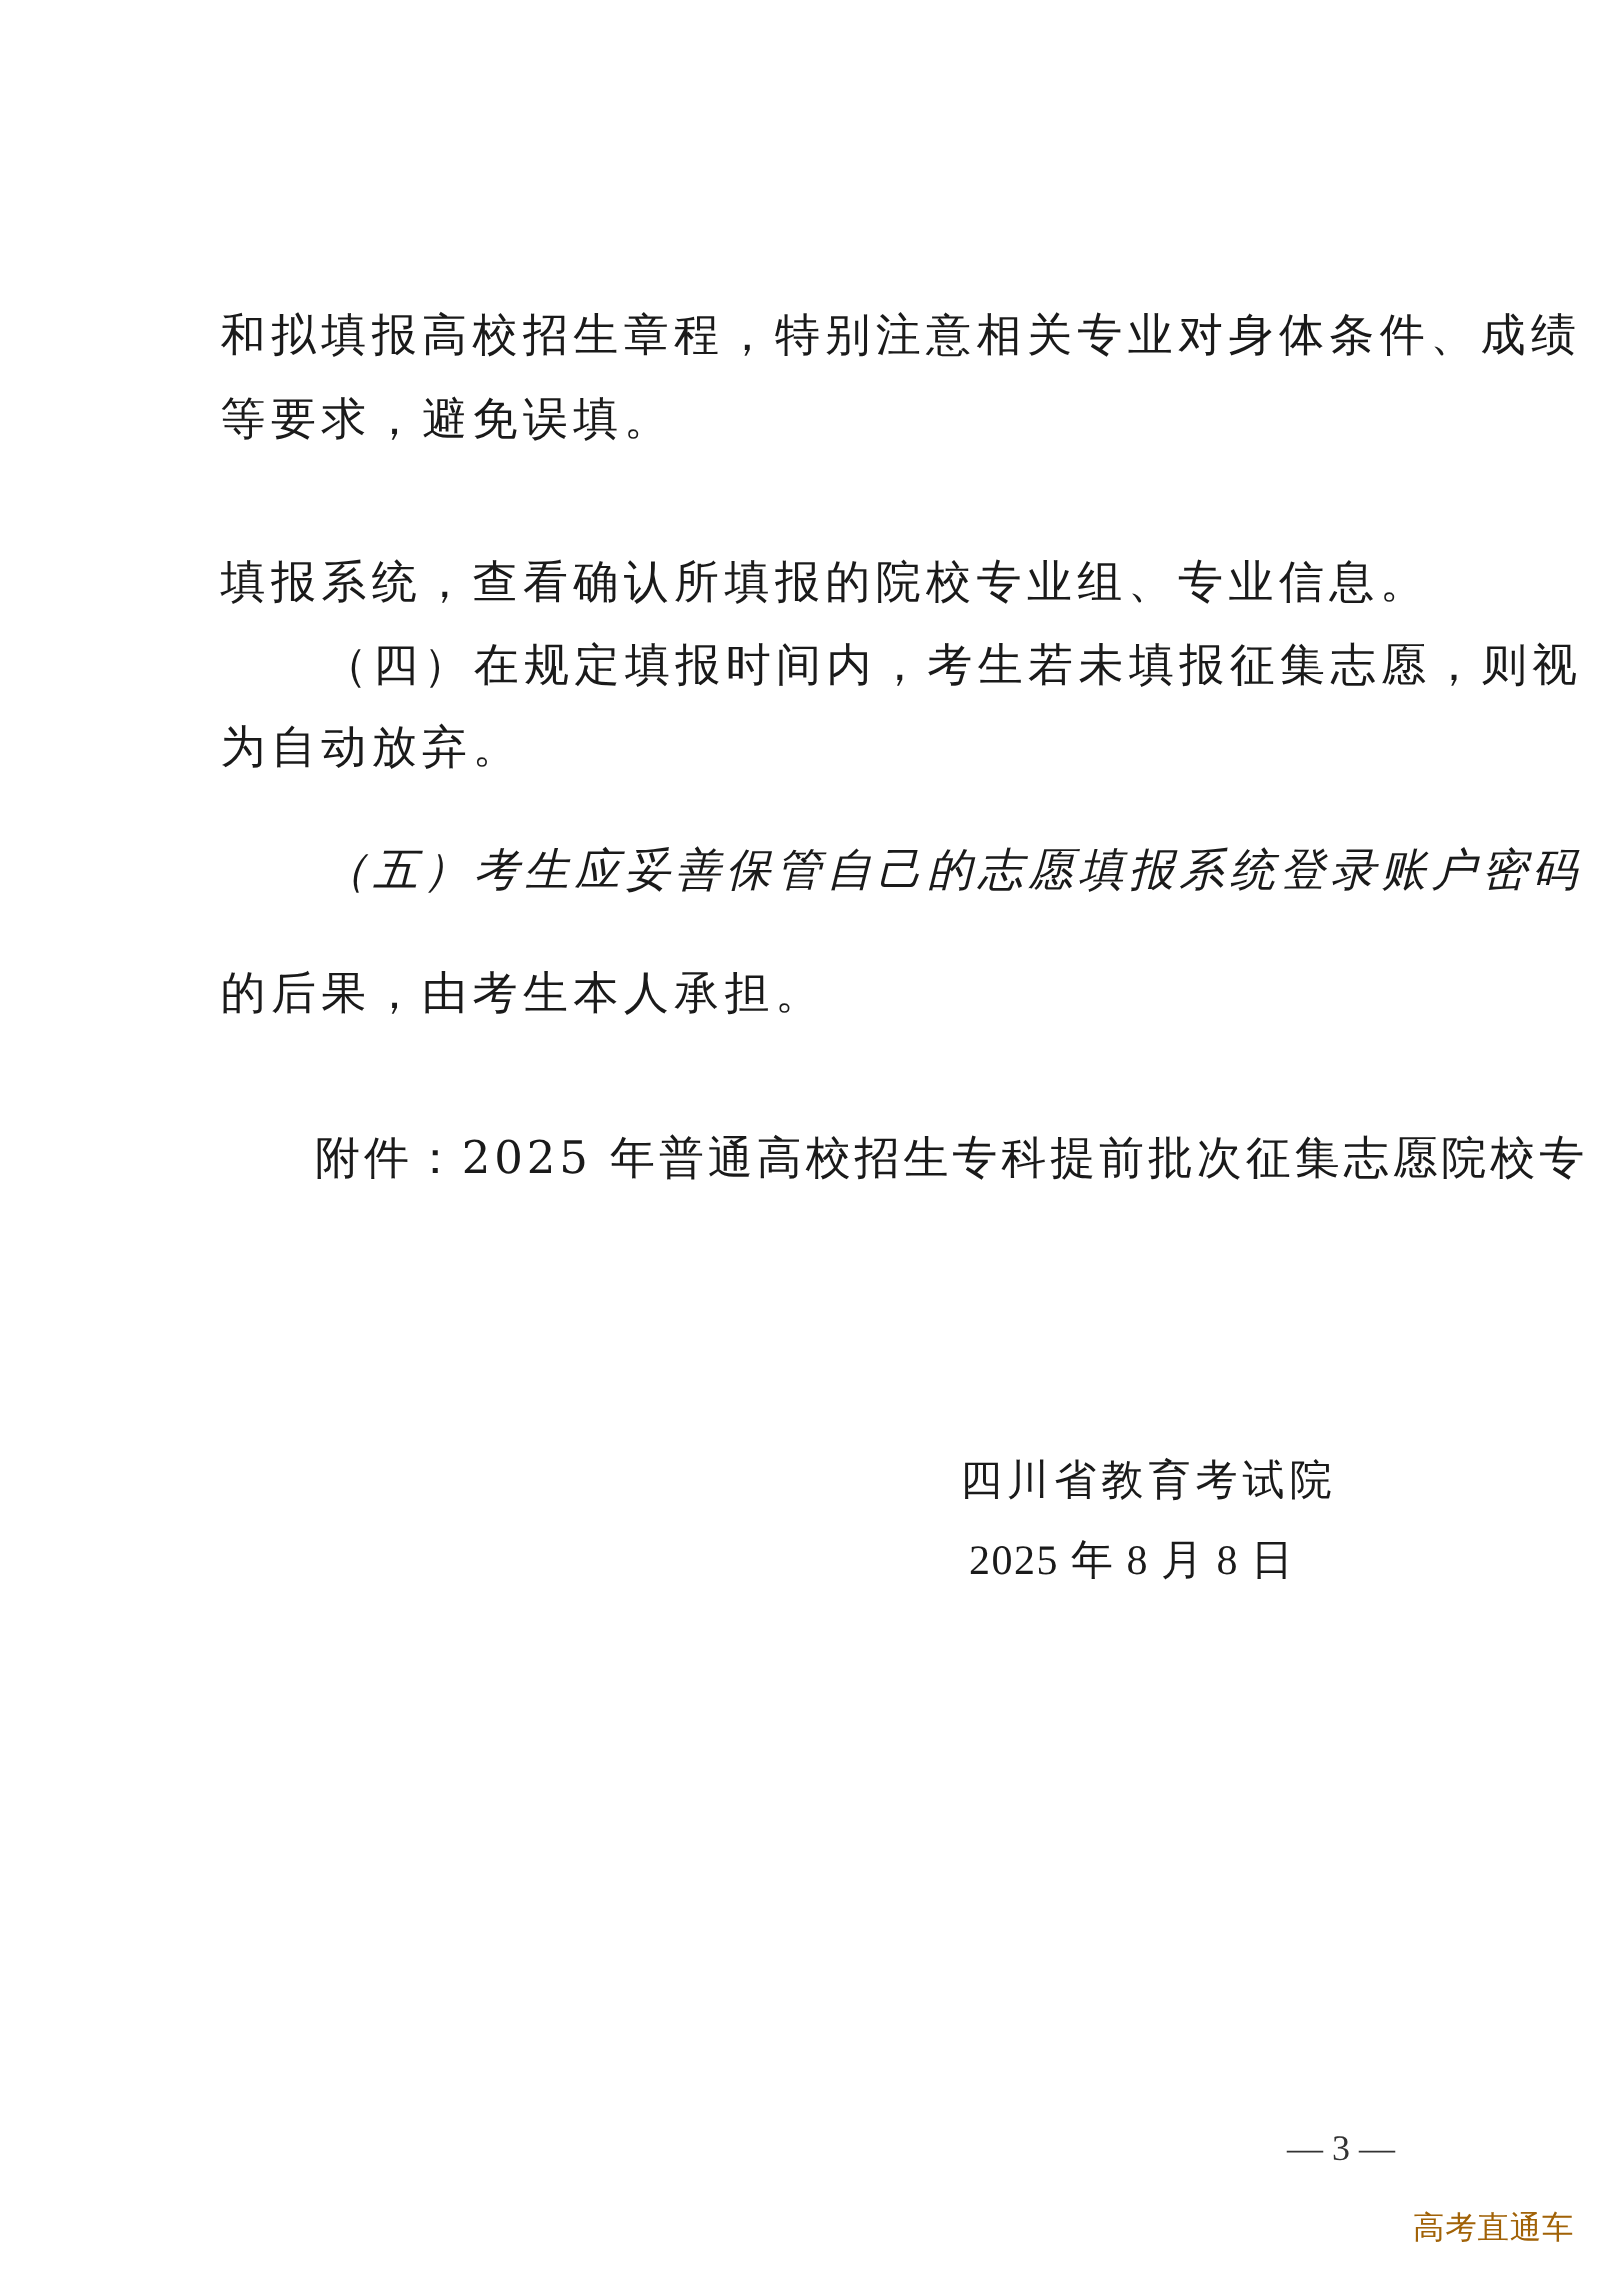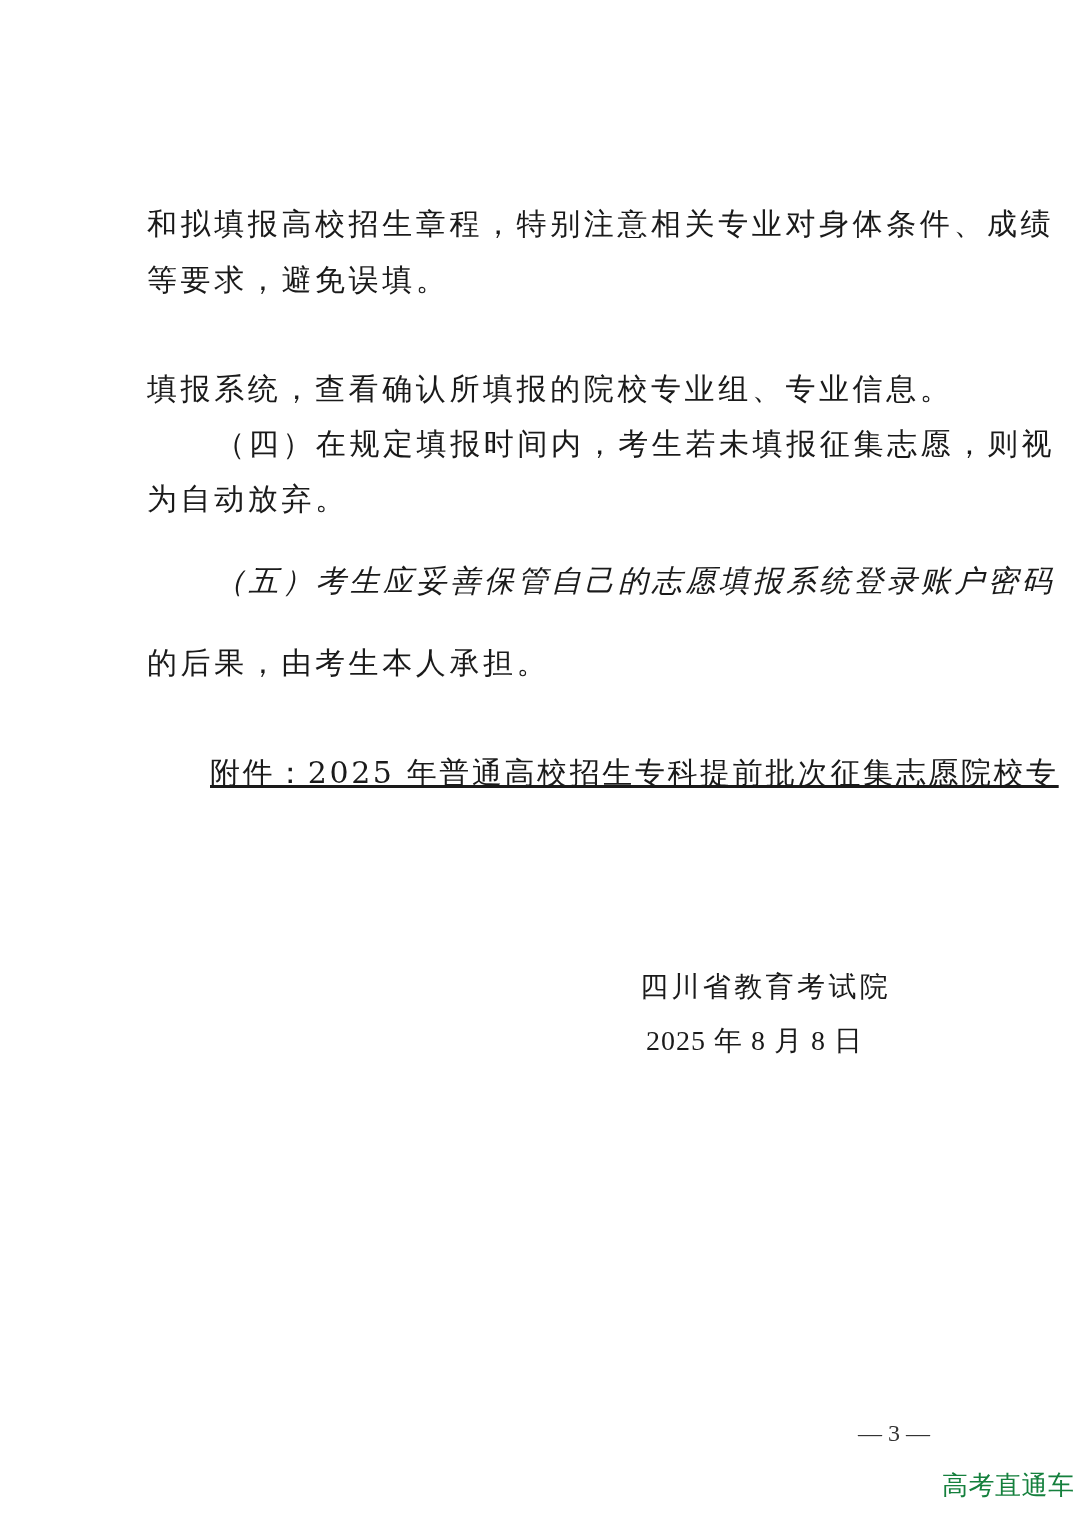--- a/index.html
+++ b/index.html
@@ -46,23 +46,23 @@
       font-size: 24px;
       line-height: 30px;
       color: #333;
       font-family: "Liberation Serif", serif;
       white-space: nowrap;
     }
     .watermark {
       position: absolute;
       left: 942px;
       top: 1472px;
-      font-size: 26px;
+      font-size: 21px;
       line-height: 26px;
-      color: #15803d;
+      color: #a16207;
       font-family: "DejaVu Sans", "Liberation Sans", sans-serif;
       white-space: nowrap;
       letter-spacing: 0.5px;
     }
   </style>
 </head>
 <body>
 
 <div class="page">
 
@@ -70,21 +70,21 @@
   <div class="line" style="top:263px;">等要求，避免误填。</div>
 
   <div class="line" style="top:372px;">填报系统，查看确认所填报的院校专业组、专业信息。</div>
 
   <div class="line indent" style="top:427px;">（四）在规定填报时间内，考生若未填报征集志愿，则视</div>
   <div class="line" style="top:482px;">为自动放弃。</div>
 
   <div class="line indent" style="top:564px;font-style:italic;">（五）考生应妥善保管自己的志愿填报系统登录账户密码</div>
   <div class="line" style="top:646px;">的后果，由考生本人承担。</div>
 
-  <div class="line" style="left:210px; top:756px; letter-spacing:2.6px;text-decoration:underline;">附件：2025 年普通高校招生专科提前批次征集志愿院校专</div>
+  <div class="line" style="left:210px; top:756px; letter-spacing:2.6px;">附件：2025 年普通高校招生专科提前批次征集志愿院校专</div>
 
   <div class="sig" style="left:640px; top:970px;">四川省教育考试院</div>
   <div class="sig date-sig" style="left:646px; top:1024px;">2025 年 8 月 8 日</div>
 
   <div class="page-number">— 3 —</div>
   <div class="watermark">高考直通车</div>
 
 </div>
 
 </body></html>

